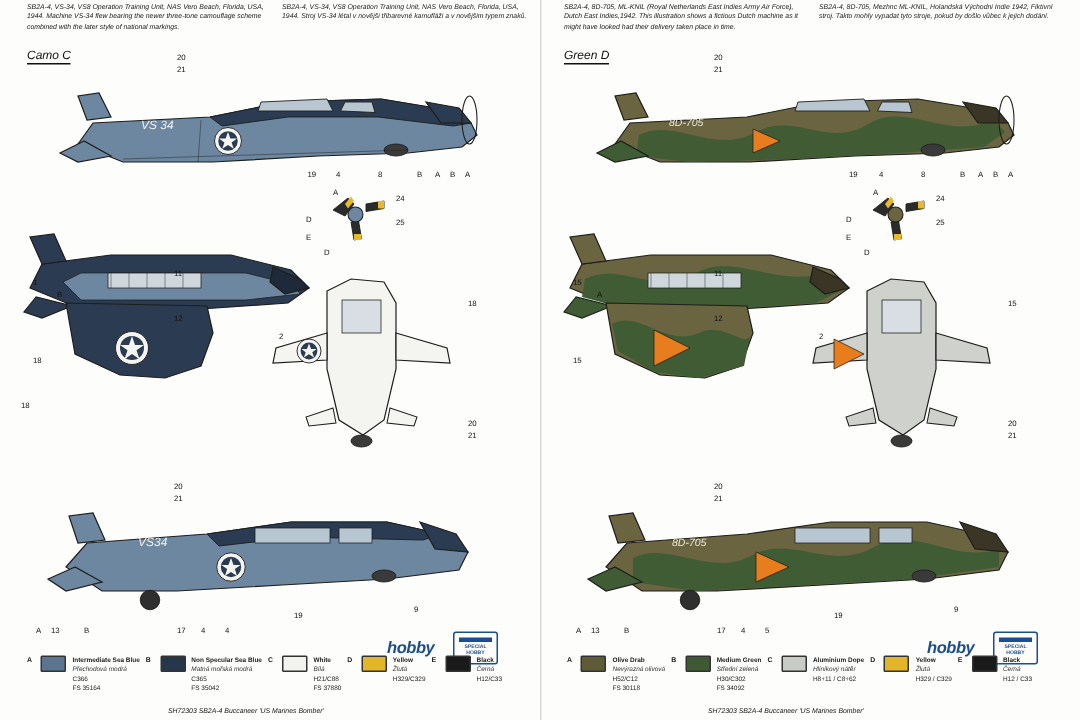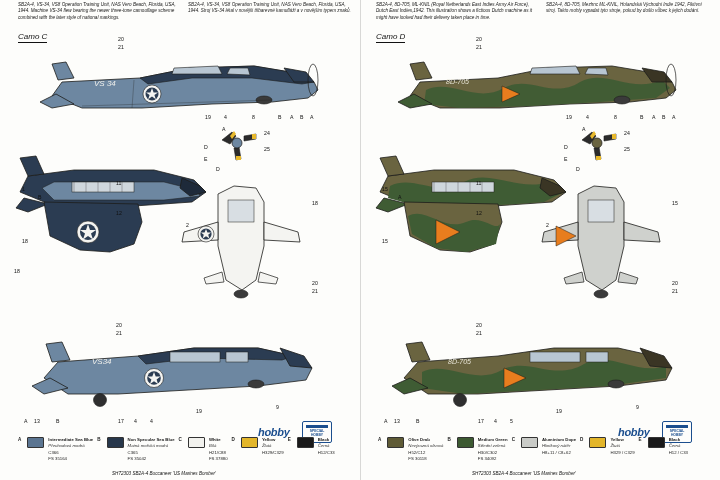--- a/index.html
+++ b/index.html
@@ -282,21 +282,21 @@
     </div>
 
     <div class="footer" style="left:112px;">SH72303  SB2A-4 Buccaneer 'US Marines Bomber'</div>
   </div>
 
   <div>
 
     <div class="caption" style="left:376px;top:2px;">SB2A-4, 8D-705, ML-KNIL (Royal Netherlands East Indies Army Air Force), Dutch East Indies,1942. This illustration shows a fictious Dutch machine as it might have looked had their delivery taken place in time.</div>
     <div class="caption cz" style="left:546px;top:2px;">SB2A-4, 8D-705, Mezhnc ML-KNIL, Holandská Východni Indie 1942, Fiktivní stroj. Takto mohly vypadat tyto stroje, pokud by došlo vůbec k jejich dodání.</div>
 
-    <div class="camo-label" style="left:376px;top:32px;"><span class="ul">Camo D</span></div>
+    <div class="camo-label" style="left:376px;top:32px;"><span class="ul">Green D</span></div>
 
     <svg class="plane" style="left:380px;top:38px;" width="300" height="92" viewBox="0 0 300 92">
       <path d="M30,58 L40,44 L118,40 L168,30 L232,28 L268,34 L292,44 L296,52 L286,60 L250,64 L190,66 L120,70 L60,70 Z" fill="#6a6440" stroke="#1d1d1b" stroke-width="0.8"></path>
       <path d="M46,52 C70,40 96,66 124,50 C150,36 172,62 200,44 C226,30 250,56 282,42 L290,50 L276,60 L220,64 L150,68 L80,70 L44,66 Z" fill="#3f5c34" stroke="none" opacity="0.95"></path>
       <path d="M36,42 L30,26 L44,24 L52,40 Z" fill="#6a6440" stroke="#1d1d1b" stroke-width="0.8"></path>
       <path d="M34,56 L18,64 L30,70 L52,66 Z" fill="#3f5c34" stroke="#1d1d1b" stroke-width="0.8"></path>
       <path d="M150,36 L152,30 L196,28 L200,36 Z" fill="#b8c6d2" stroke="#1d1d1b" stroke-width="0.6"></path>
       <path d="M205,36 L208,30 L226,30 L228,37 Z" fill="#b8c6d2" stroke="#1d1d1b" stroke-width="0.6"></path>
       <path d="M262,30 L284,34 L292,44 L272,44 Z" fill="#3a3524" stroke="#1d1d1b" stroke-width="0.8"></path>
       <ellipse cx="291" cy="42" rx="5" ry="16" fill="none" stroke="#1d1d1b" stroke-width="0.7"></ellipse>

